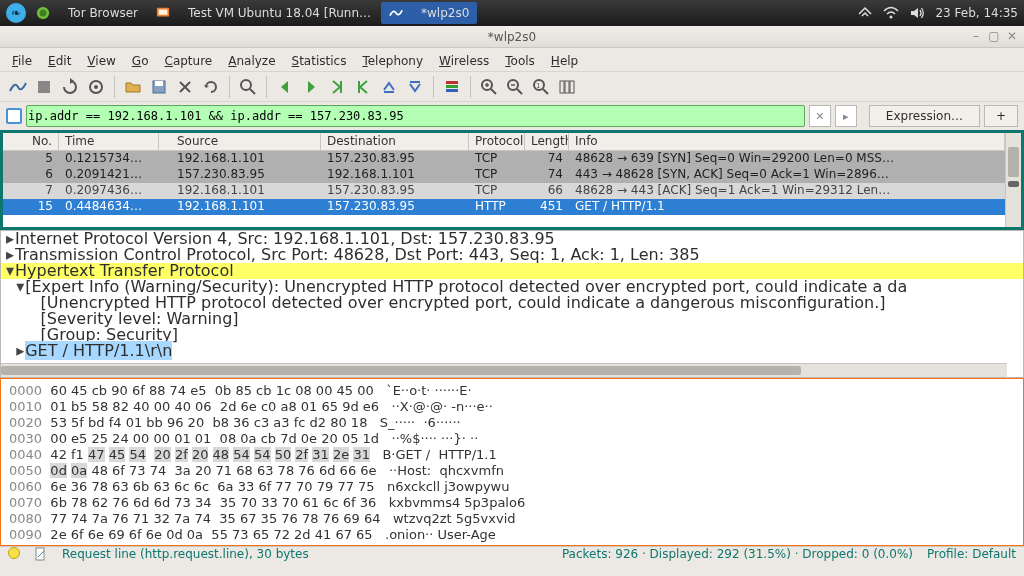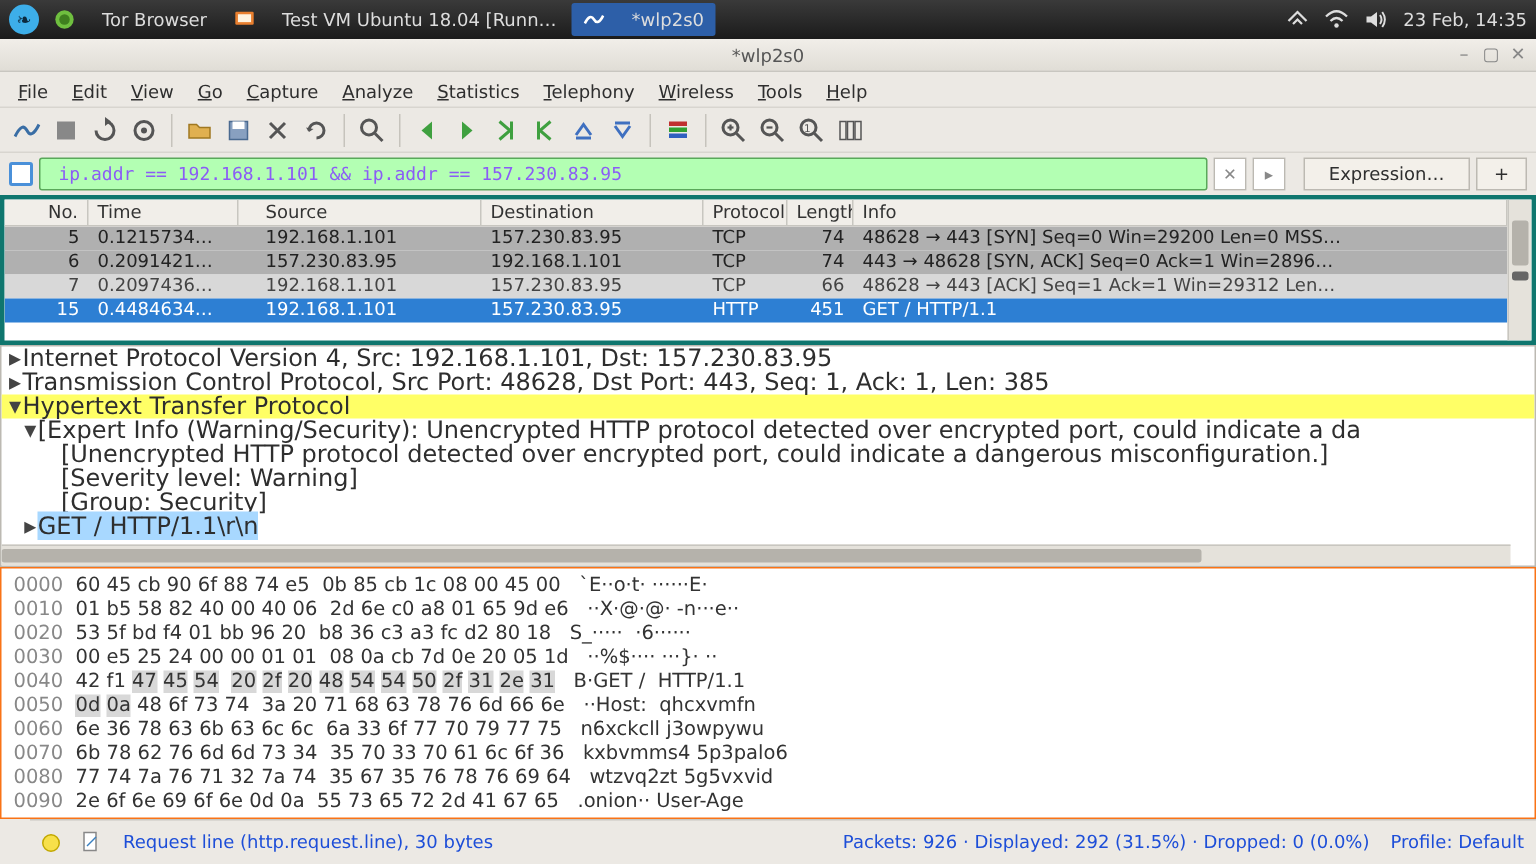--- a/index.html
+++ b/index.html
@@ -27,21 +27,21 @@
 
   
   .toolbar { height: 30px; display:flex; align-items:center; gap:2px; padding: 2px 6px; background:#ece9e4; border-bottom:1px solid #d8d5cf;}
   .toolbar .tbtn { width:24px; height:24px; display:flex; align-items:center; justify-content:center; border:1px solid transparent; border-radius:2px;}
   .toolbar .sep { width:1px; height:22px; background:#c6c3bc; margin:0 4px; }
   .toolbar svg { width:18px; height:18px; }
 
   
   .filterbar { height: 28px; display:flex; align-items:center; padding:2px 6px; gap:4px; background:#ece9e4;}
   .filterbar .bookmark { width:16px; height:16px; border:2px solid #4a90d9; border-radius:2px; background:#fff;}
-  .filterbar .filterinput { flex:1; height:22px; background:#b3ffb3; border:1px solid #5aa85a; border-radius:2px; padding:0 12px; font-family: monospace; font-size:12px; color:#8b5cf6; outline:none;}
+  .filterbar .filterinput { flex:1; height:22px; background:#b3ffb3; border:1px solid #5aa85a; border-radius:2px; padding:0 1px; font-family: monospace; font-size:12px; color:#000000; outline:none;}
   .filterbar .clrbox { width:22px; height:22px; border:1px solid #bcb9b2; background:#fff; display:flex; align-items:center; justify-content:center; color:#888; font-size:11px;}
   .filterbar .exprbtn { padding:0 16px; height:22px; display:flex; align-items:center; border:1px solid #bcb9b2; background:#f3f0ea;}
 
   
   .packetlist { height: 100px; background:#fff; border:3px solid #0f766e; margin:0 0; position:relative; overflow:hidden; display:flex;}
   .plcols { flex:1; display:flex; flex-direction:column;}
   .plhead { display:flex; height:18px; background:#f1eee9; border-bottom:1px solid #c8c6c0;}
   .plhead .hcell { padding:1px 6px; font-size:12px; color:#333; border-right:1px solid #c8c6c0; white-space:nowrap; overflow:hidden;}
   .plbody { flex:1; overflow:hidden;}
   .prow { display:flex; height:16px; font-family:"DejaVu Sans Mono",monospace; font-size:12px; white-space:nowrap; }
@@ -69,21 +69,21 @@
   .details .sb { position:absolute; bottom:0; left:0; right:16px; height:14px; background:#e5e2db; border-top:1px solid #c8c6c0;}
   .details .sb .sthumb { position:absolute; top:2px; bottom:2px; left:0; width:800px; background:#b5b2ab; border-radius:2px;}
 
   
   .hex { height: 168px; background:#fff; border:1px solid #f97316; font-family:"DejaVu Sans Mono",monospace; font-size:13px; padding:4px 8px; overflow:hidden; line-height:16px; color:#333;}
   .hex .hline { white-space:pre; }
   .hex .off { color:#888; }
   .hex .hl { background:#d8d8d8; }
 
   
-  .statusbar { height: 22px; border-top:1px solid #c8c6c0; display:flex; align-items:flex-end; padding:0 8px; font-size:12px; color:#1d4ed8; gap:14px; background:#ece9e4;margin-left:20px;}
+  .statusbar { height: 22px; border-top:1px solid #c8c6c0; display:flex; align-items:flex-start; padding:0 8px; font-size:12px; color:#0f766e; gap:14px; background:#ece9e4;}
   .statusbar .dot { width:12px; height:12px; border-radius:50%; background:#f7e04a; border:1px solid #c2a800;}
   .statusbar .spacer { flex:1;}
 </style>
 </head>
 <body>
 
 <div class="syspanel">
   <div class="foot-icon">❧</div>
   <div class="taskbtn">
     <svg viewBox="0 0 16 16">
@@ -298,21 +298,21 @@
         <div class="hcell c-info">Info</div>
       </div>
     <div class="plbody" id="plbody">
         <div class="prow syn">
           <div class="pcell c-no">5</div>
           <div class="pcell c-time">0.1215734…</div>
           <div class="pcell c-src">192.168.1.101</div>
           <div class="pcell c-dst">157.230.83.95</div>
           <div class="pcell c-proto">TCP</div>
           <div class="pcell c-len">74</div>
-          <div class="pcell c-info">48628 → 443 [SYN] Seq=0 Win=29200 Len=0 MSS…</div>
+          <div class="pcell c-info">48628 → 639 [SYN] Seq=0 Win=29200 Len=0 MSS…</div>
         </div>
         <div class="prow syn">
           <div class="pcell c-no">6</div>
           <div class="pcell c-time">0.2091421…</div>
           <div class="pcell c-src">157.230.83.95</div>
           <div class="pcell c-dst">192.168.1.101</div>
           <div class="pcell c-proto">TCP</div>
           <div class="pcell c-len">74</div>
           <div class="pcell c-info">443 → 48628 [SYN, ACK] Seq=0 Ack=1 Win=2896…</div>
         </div>

